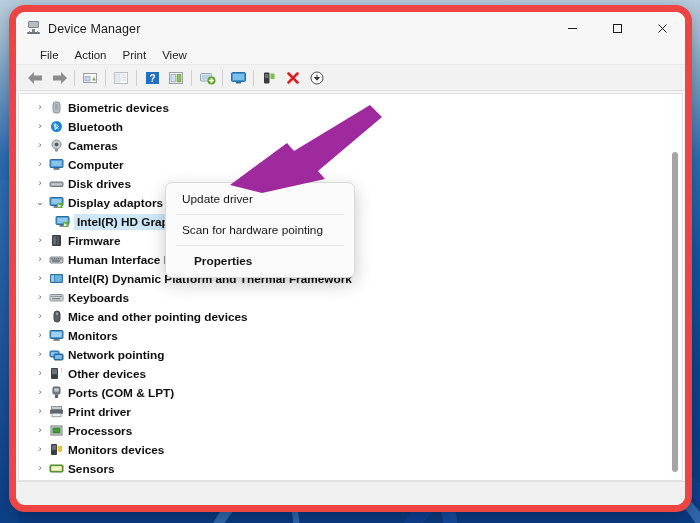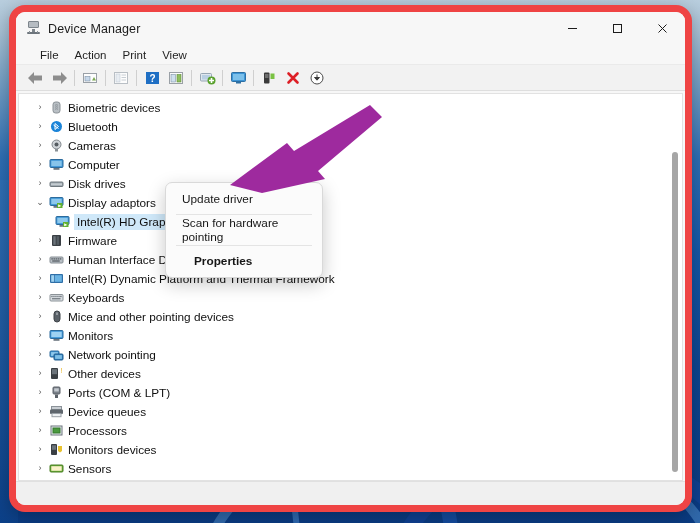--- a/index.html
+++ b/index.html
@@ -103,41 +103,41 @@
     padding-left:14px; cursor:default;
   }
   .row.child{ padding-left:34px; }
   .row.selected .lbl{ background:#cfe8f9; padding:1px 3px; }
   .chev{
     width:14px; flex:0 0 14px; display:flex; align-items:center; justify-content:center;
     color:#5a5a5a; font-size:9px; line-height:1;
   }
   .ico{ width:18px; flex:0 0 18px; display:flex; align-items:center; justify-content:center;}
   .ico svg{ display:block; }
-  .lbl{ margin-left:3px; }
+  .lbl{ margin-left:3px;font-weight:bold; }
 
   
   #sbar{
     position:absolute; right:1px; top:1px; width:12px; bottom:1px;
     background:#ffffff;
   }
   #sthumb{
     position:absolute; left:3px; top:57px; width:6px; height:320px;
     background:#a6a6a6; border-radius:3px;
   }
 
   
   #statusbar{
     flex:0 0 24px; height:24px; background:#f0f0f0;
     border-top:1px solid #e0e0e0;
   }
 
   
   #ctxmenu{
-    position:absolute; left:165px; top:182px; width:158px;
+    position:absolute; left:165px; top:182px; width:190px;
     background:#fbfbfb;
     border:1px solid #d9d9d9;
     border-radius:7px;
     box-shadow:0 6px 18px rgba(0,0,0,.22);
     padding:6px 0 6px 0;
     z-index:40;
   }
   .ctx-item{
     height:20px; display:flex; align-items:center;
     font-size:11.8px; color:#161616;
@@ -492,21 +492,21 @@
         </div>
         <div class="row">
           <span class="chev">›</span>
           <span class="ico">
             <svg width="15" height="13" viewBox="0 0 15 13">
               <rect x="2.5" y="1.5" width="10" height="3" fill="#c9ced3" stroke="#8b9298"></rect>
               <rect x="1" y="4.5" width="13" height="4.5" rx="1" fill="#5f666d"></rect>
               <rect x="3" y="8.5" width="9" height="3.2" fill="#eef1f3" stroke="#9aa1a7"></rect>
             </svg>
           </span>
-          <span class="lbl">Device queues</span>
+          <span class="lbl">Print driver</span>
         </div>
         <div class="row">
           <span class="chev">›</span>
           <span class="ico">
             <svg width="15" height="13" viewBox="0 0 15 13">
               <rect x="2" y="2" width="11" height="9" fill="#e9eef1" stroke="#6d757c"></rect>
               <rect x="4" y="4" width="7" height="5" fill="#4a9a3e" stroke="#35762c"></rect>
             </svg>
           </span>
           <span class="lbl">Processors</span>

